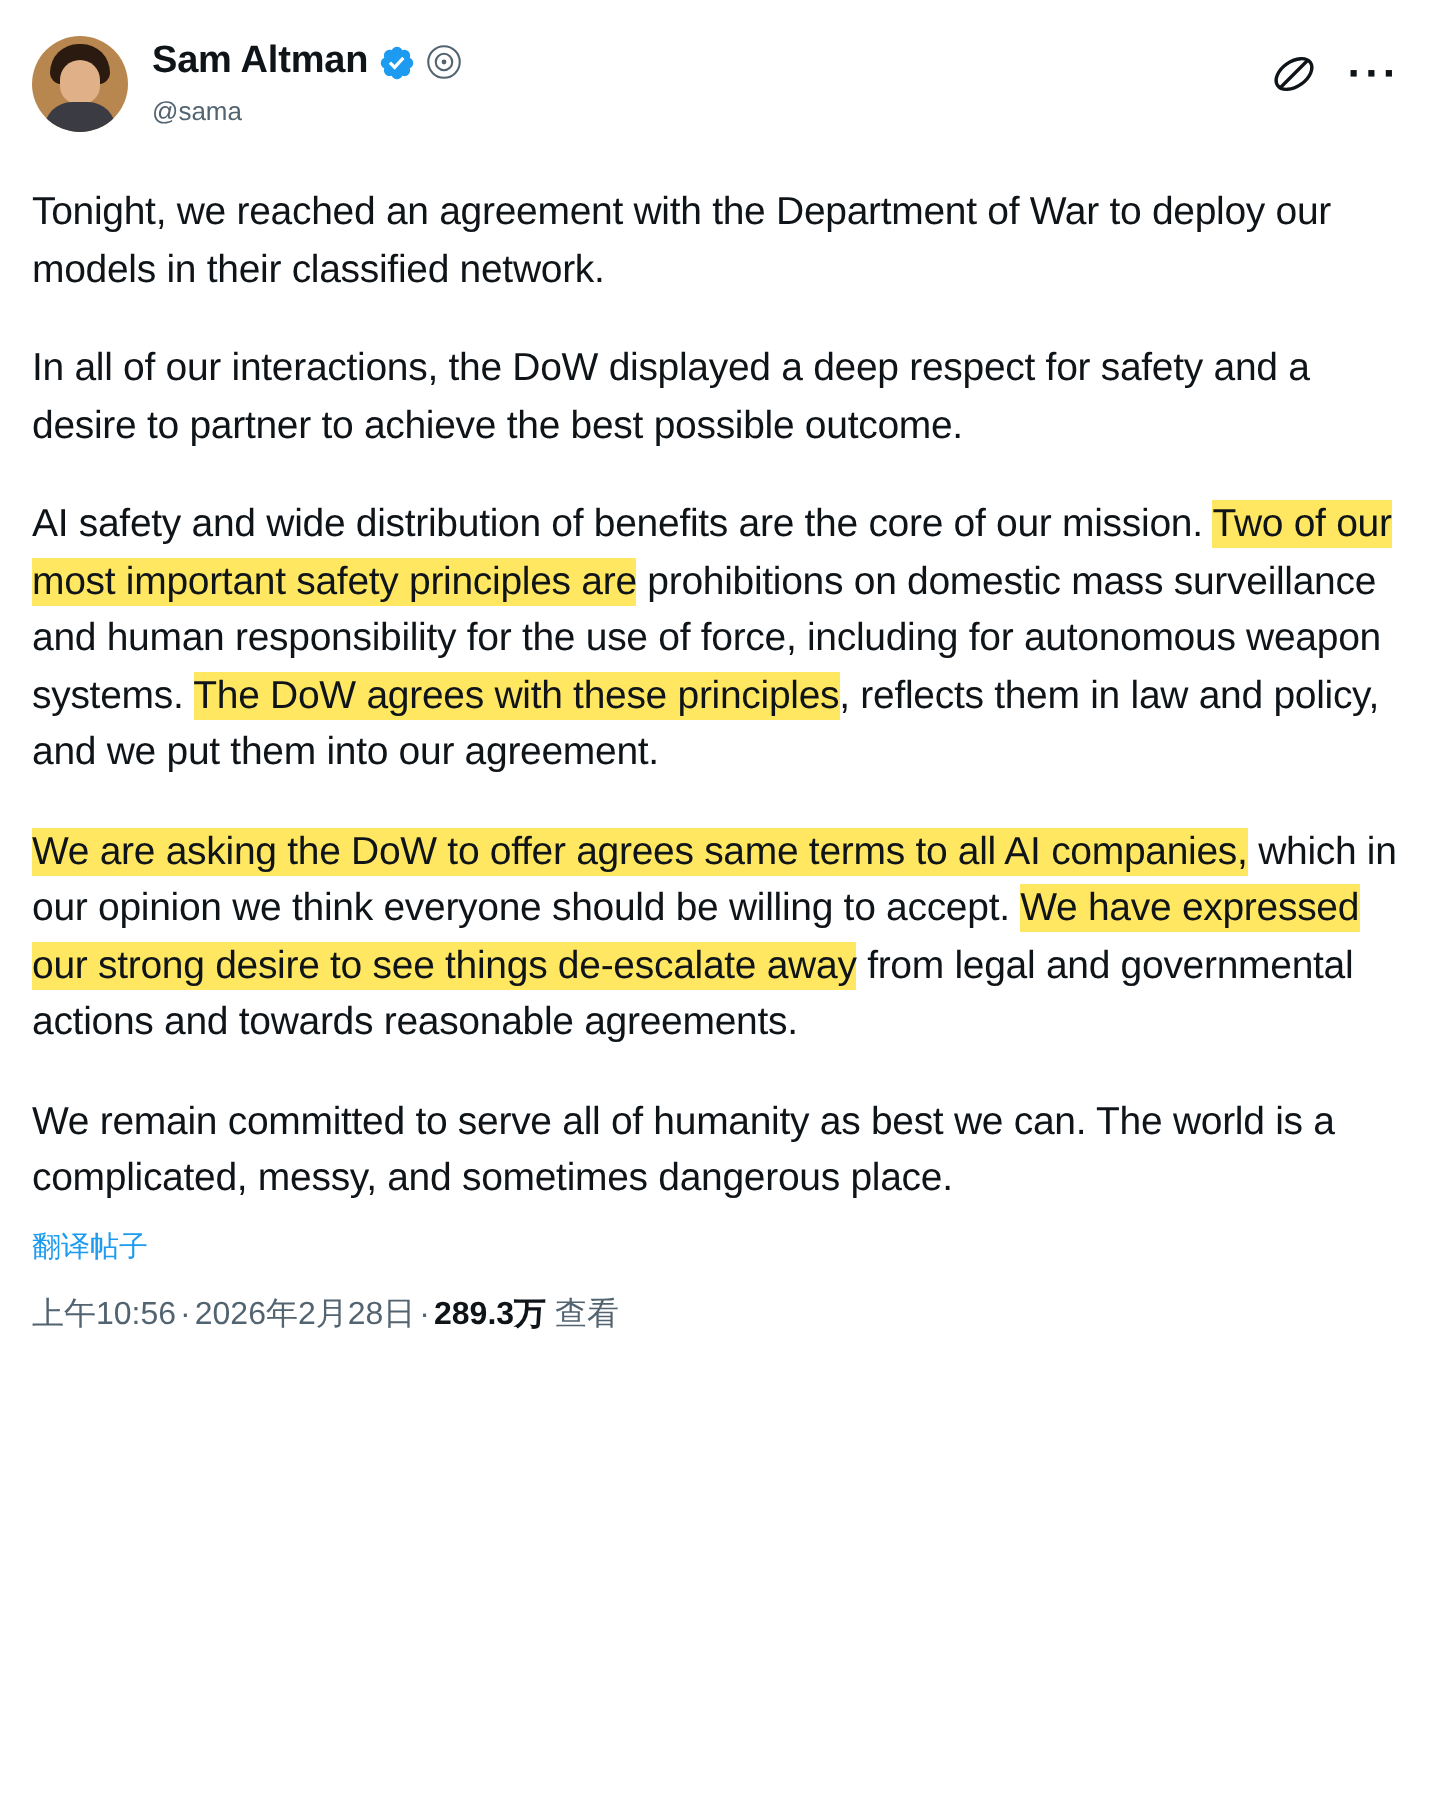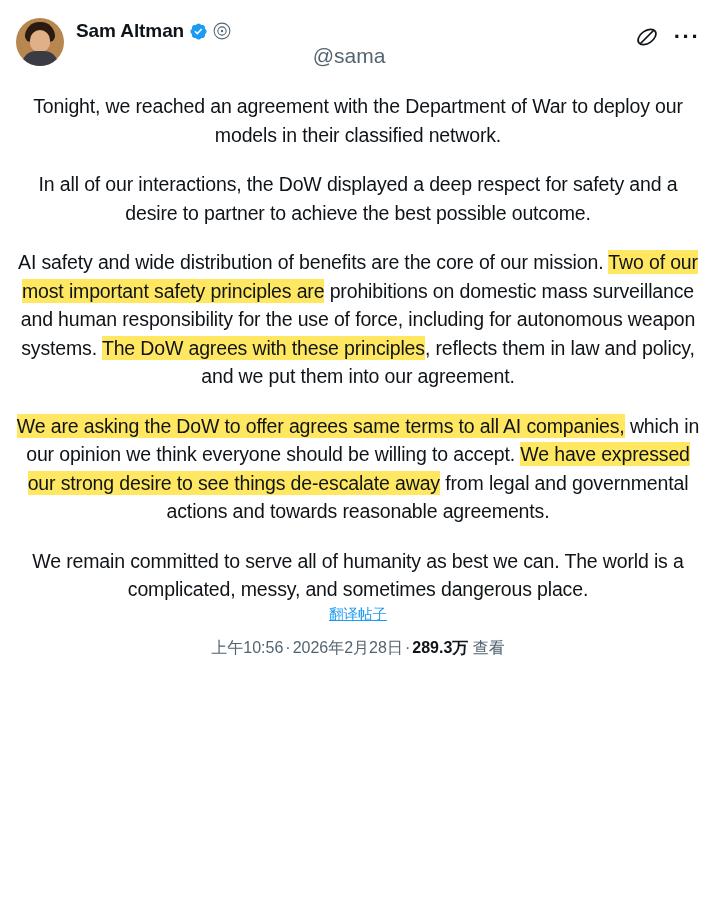--- a/index.html
+++ b/index.html
@@ -13,21 +13,20 @@
     height: 906px;
     font-family: "Liberation Sans", sans-serif;
     color: #0f1419;
     overflow: hidden;
   }
   .tweet {
     width: 716px;
     height: 902px;
     padding: 14px 16px 0 16px;
     position: relative;
-    text-align: center;
   }
   .header {
     display: flex;
     align-items: flex-start;
     gap: 12px;
     padding: 4px 0 0 0;
   }
   .avatar {
     width: 48px;
     height: 48px;
@@ -79,21 +78,21 @@
     width: 19px; height: 19px;
     flex: 0 0 19px;
     display: block;
   }
   .affil {
     width: 18px; height: 18px;
     flex: 0 0 18px;
     display: block;
   }
   .handle {
-    font-size: 21px;
+    font-size: 13px;
     color: #536471;
     line-height: 21px;
     margin-top: 2px;
   }
   .header-actions {
     display: flex;
     align-items: center;
     gap: 14px;
     padding-top: 6px;
   }
@@ -122,25 +121,25 @@
   .para {
     margin: 0 0 21px 0;
   }
   .para:last-child { margin-bottom: 0; }
   mark {
     background: #ffe761;
     color: #0f1419;
     padding: 1px 0;
   }
   .translate {
+    margin-top: 10px;
     font-size: 14.5px;
     color: #1d9bf0;
     cursor: pointer;
     line-height: 20px;
-    text-decoration: underline;
   }
   .meta {
     margin-top: 14px;
     font-size: 16px;
     color: #536471;
     line-height: 20px;
   }
   .meta .views-count {
     color: #0f1419;
     font-weight: 700;

